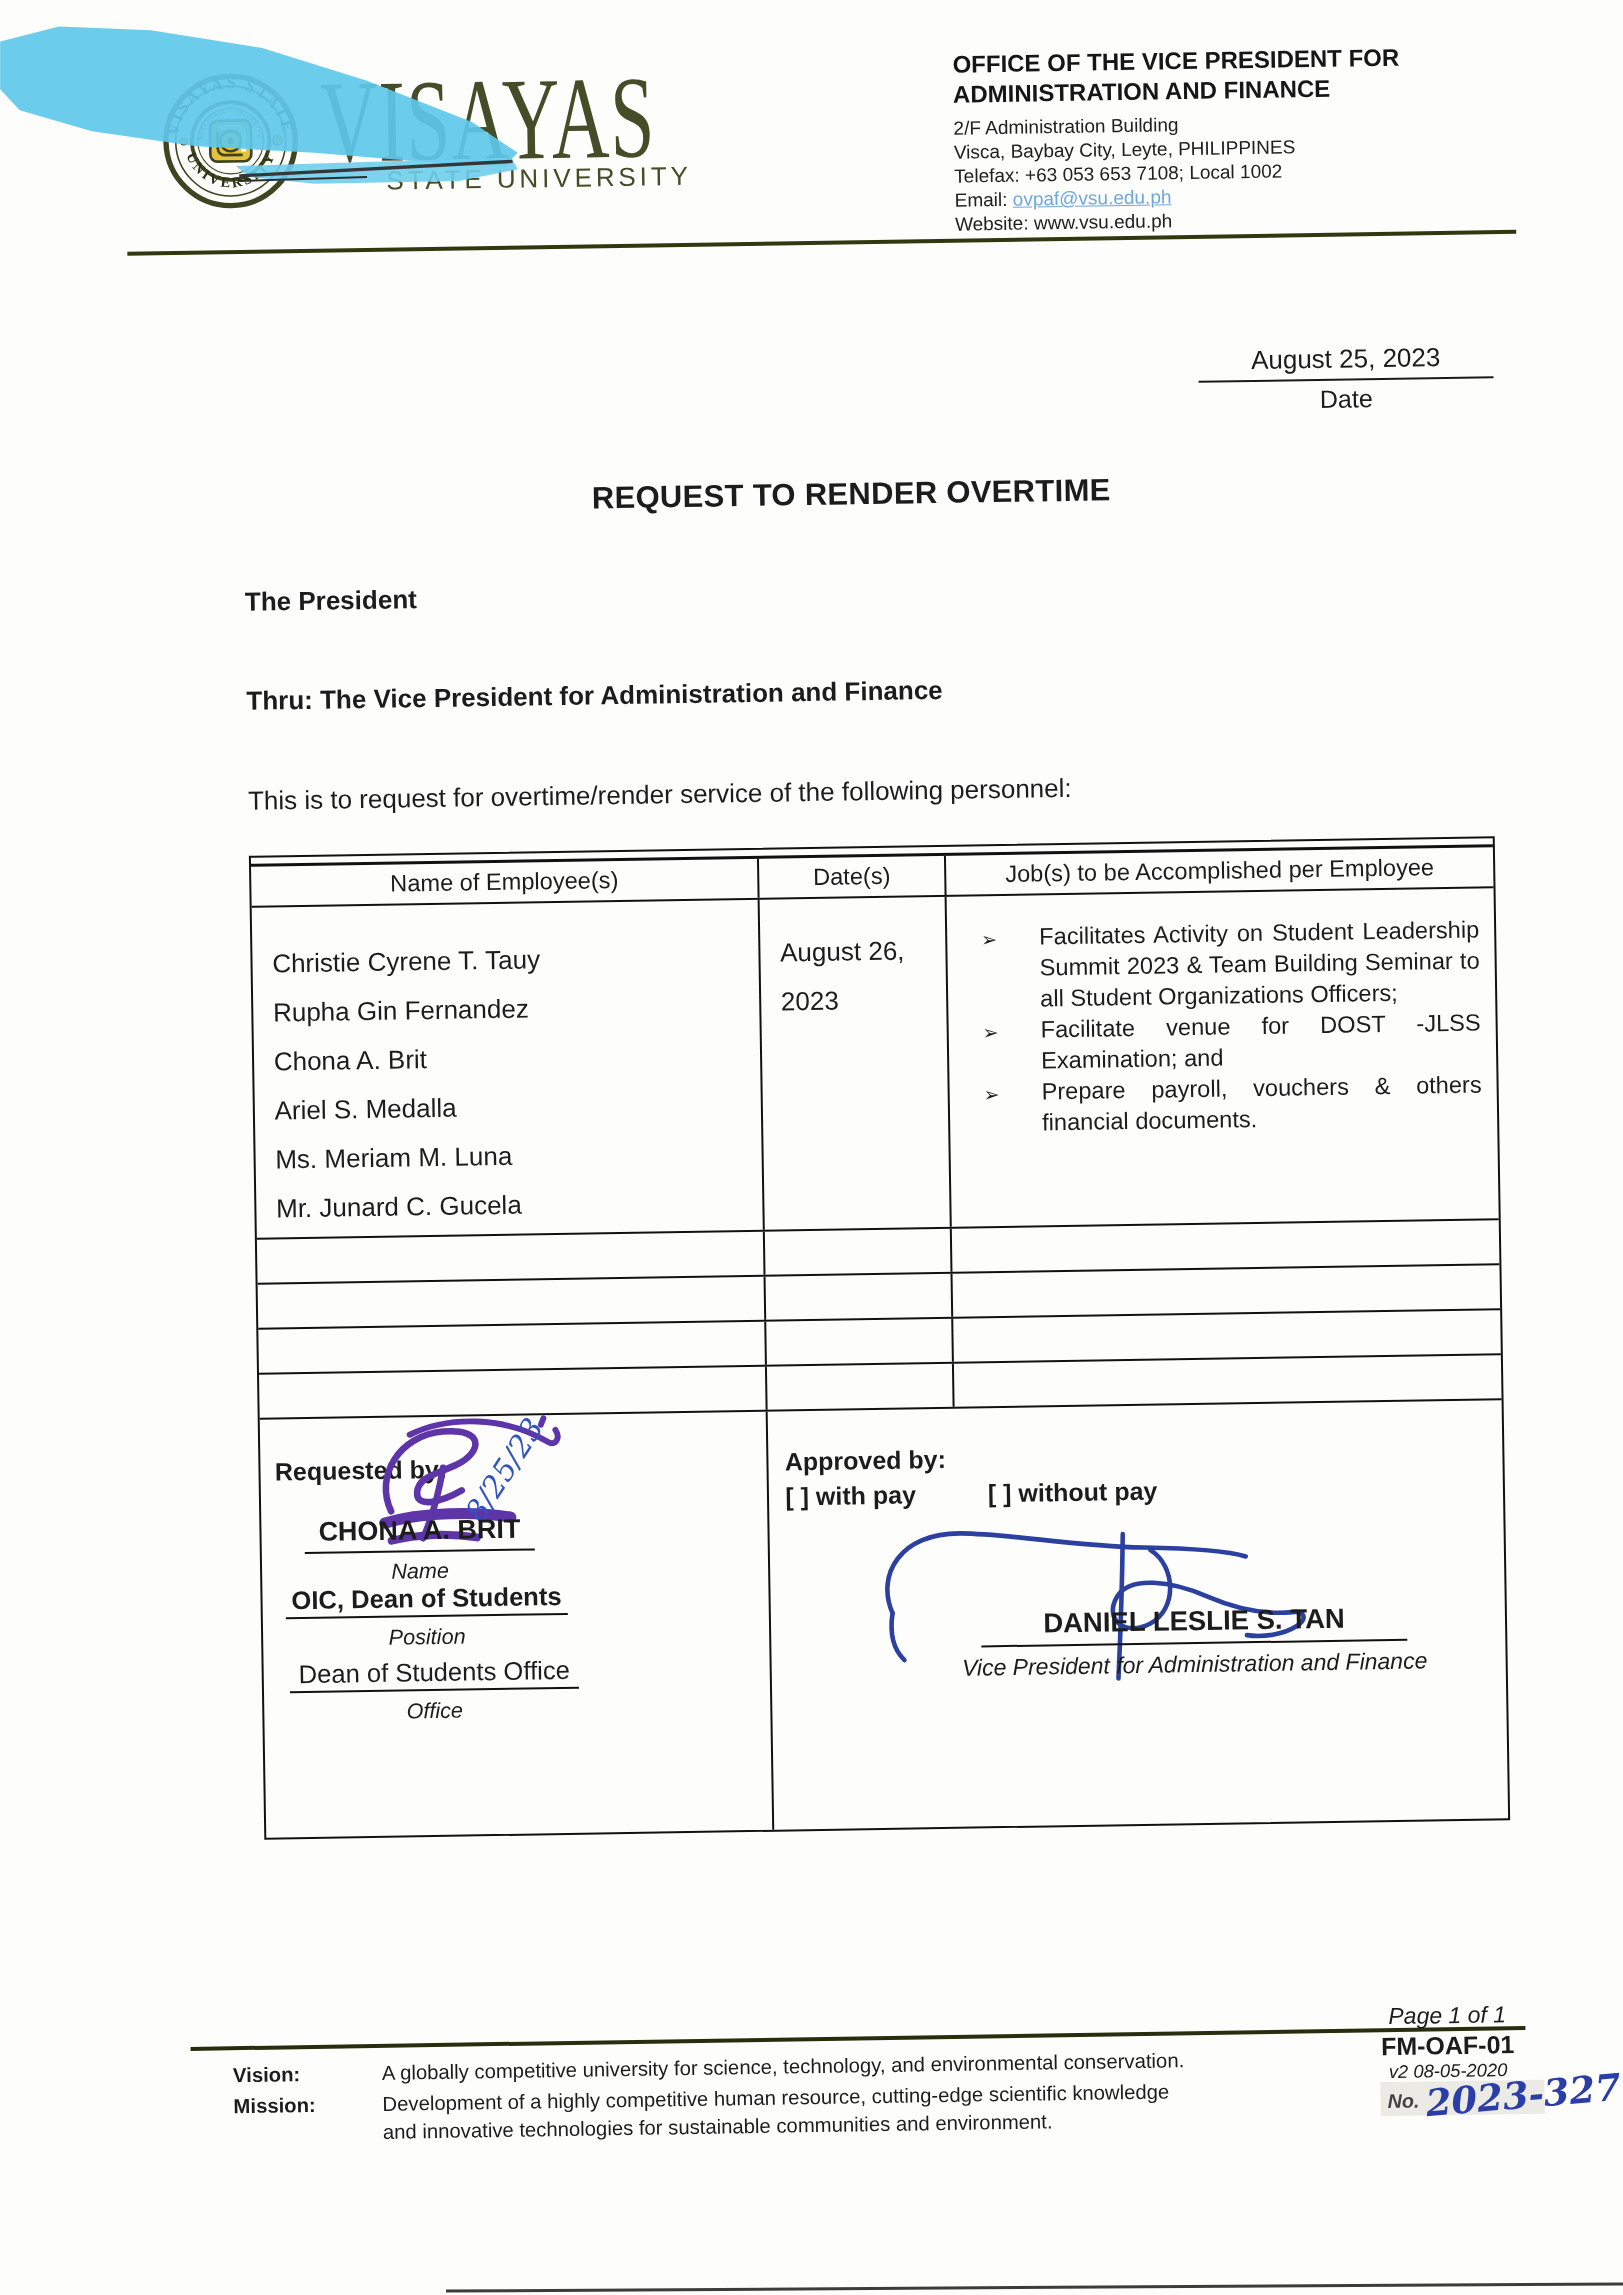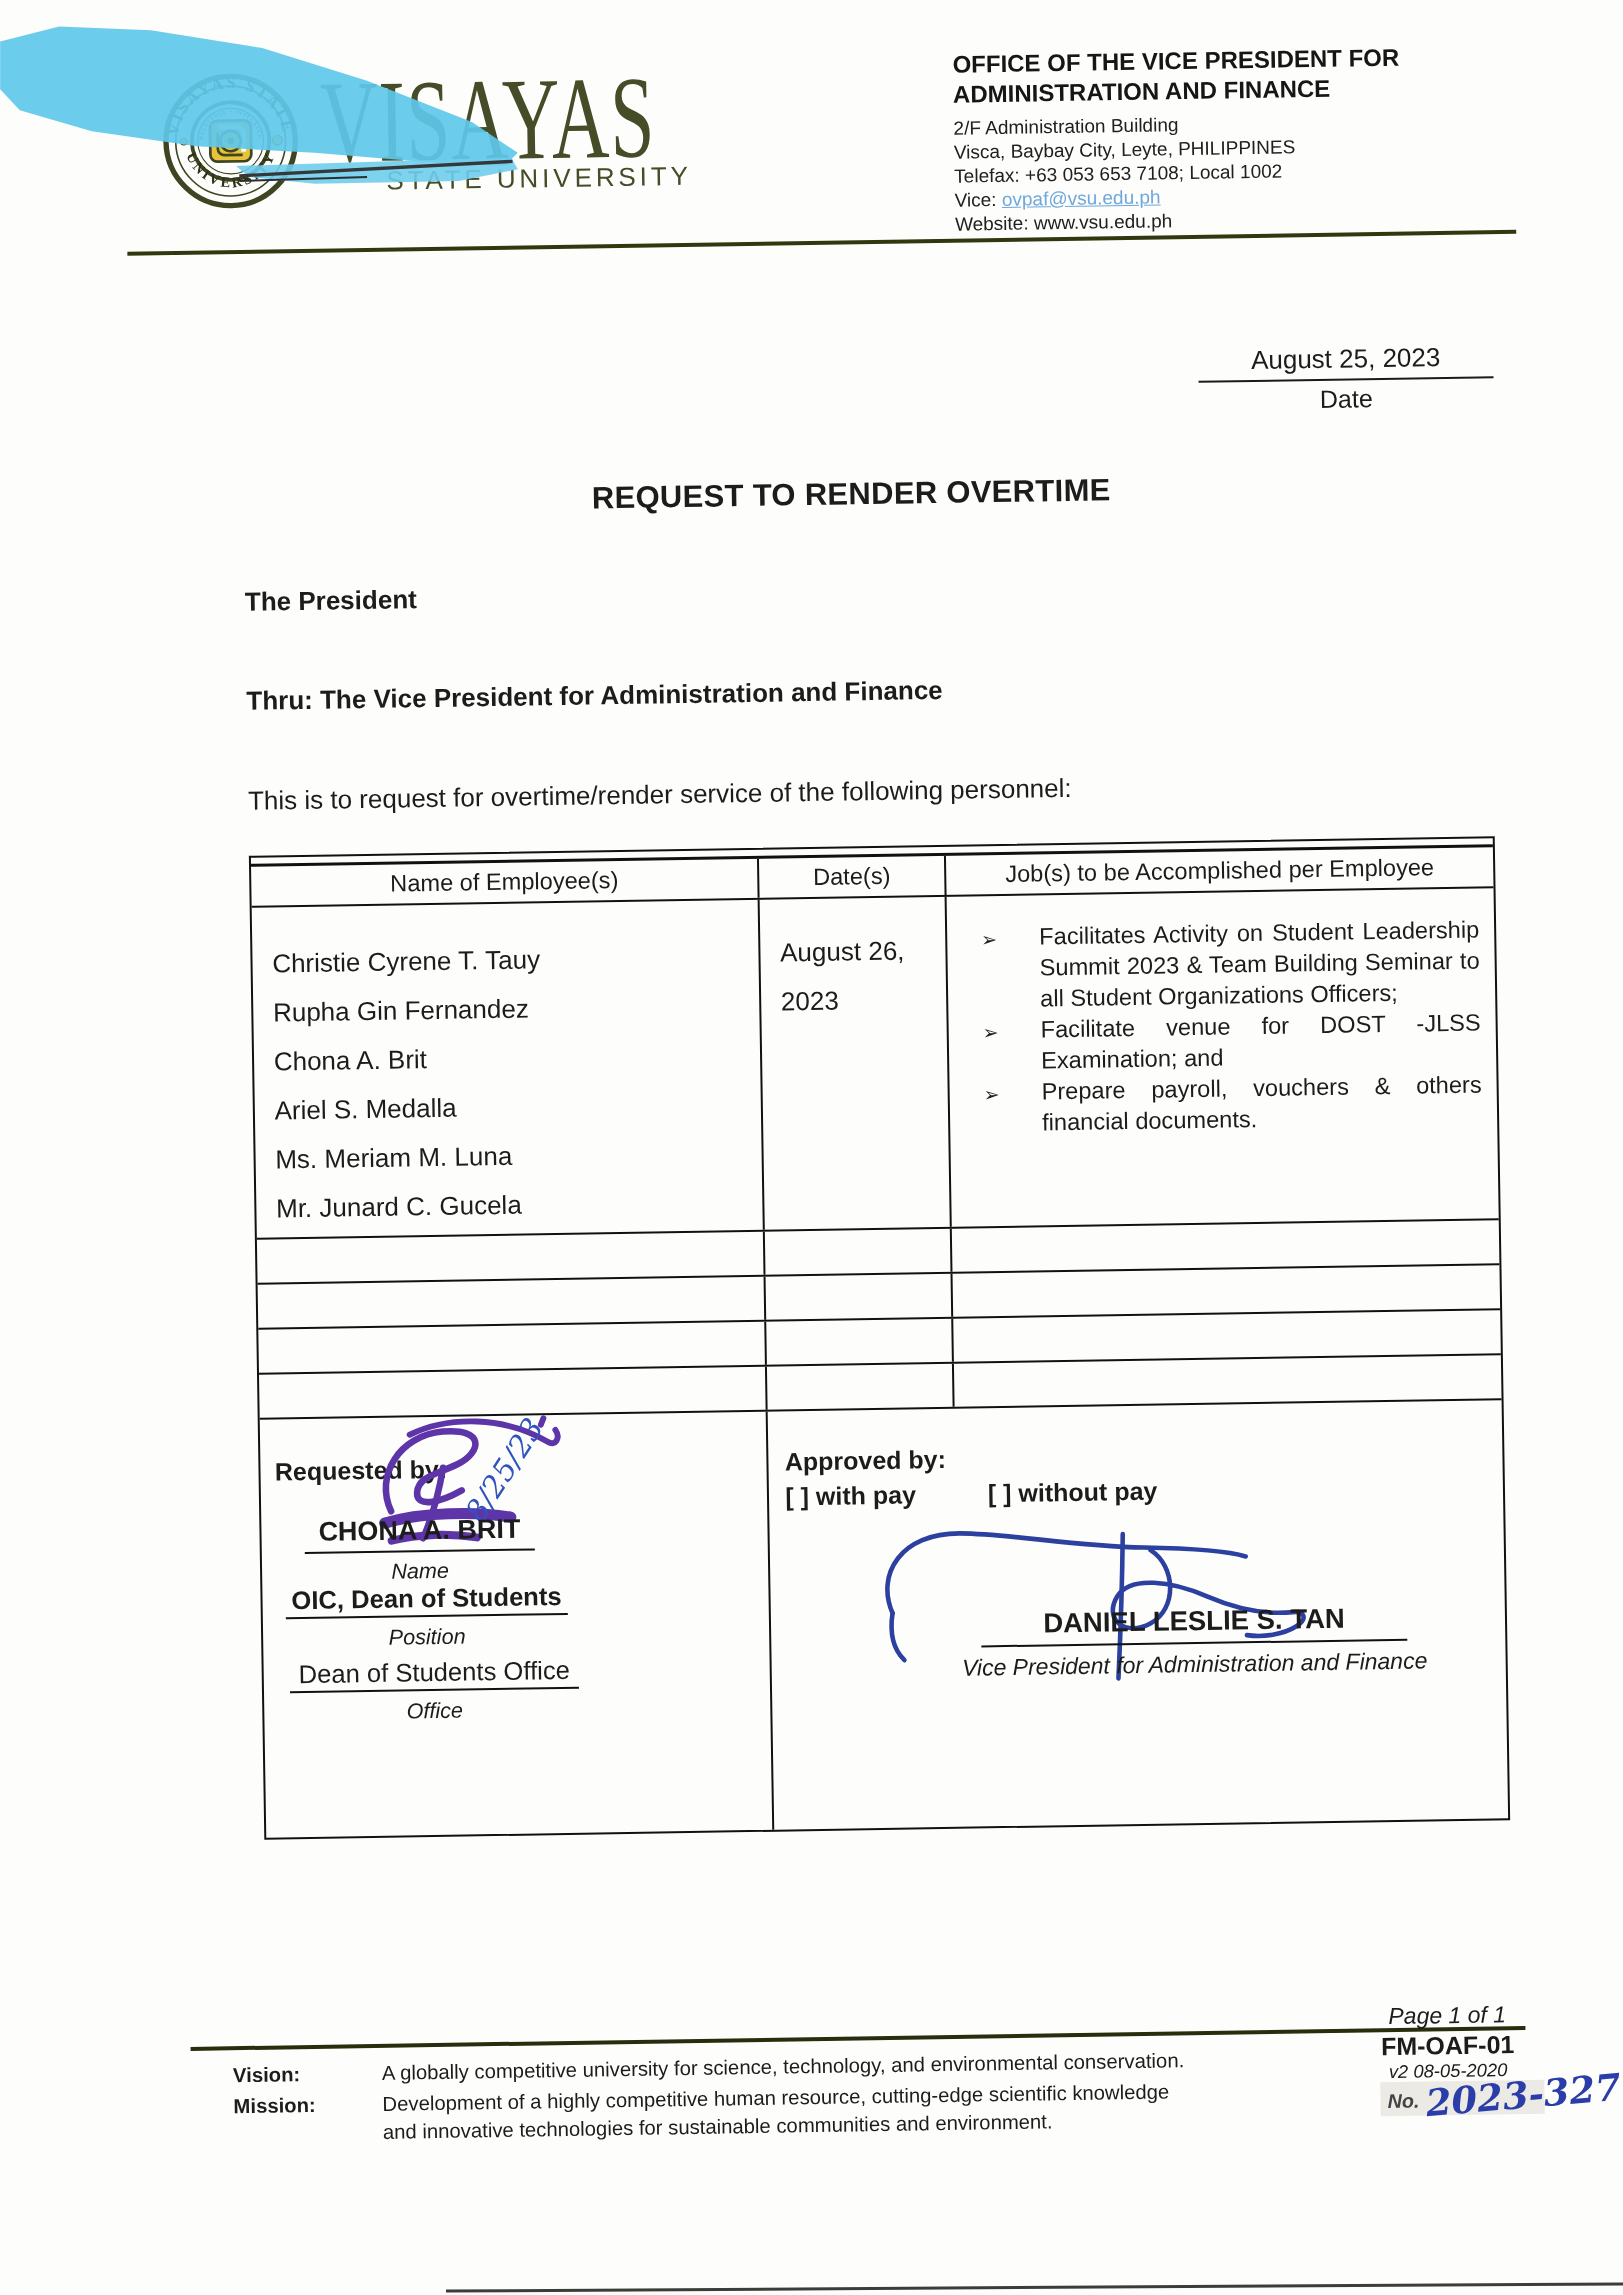--- a/index.html
+++ b/index.html
@@ -142,21 +142,21 @@
 
   <div class="abs office">
     <div class="office-title">
       <div>OFFICE OF THE VICE PRESIDENT FOR</div>
       <div>ADMINISTRATION AND FINANCE</div>
     </div>
     <div class="office-details">
       <div>2/F Administration Building</div>
       <div>Visca, Baybay City, Leyte, PHILIPPINES</div>
       <div>Telefax: +63 053 653 7108; Local 1002</div>
-      <div><span>Vice: </span><span class="email-link">ovpaf@vsu.edu.ph</span></div>
+      <div><span>Email: </span><span class="email-link">ovpaf@vsu.edu.ph</span></div>
       <div>Website: www.vsu.edu.ph</div>
     </div>
   </div>
 
   <div class="abs header-rule"></div>
 
   <div class="abs date-block">
     <div class="date-value">August 25, 2023</div>
     <div class="date-label">Date</div>
   </div>

